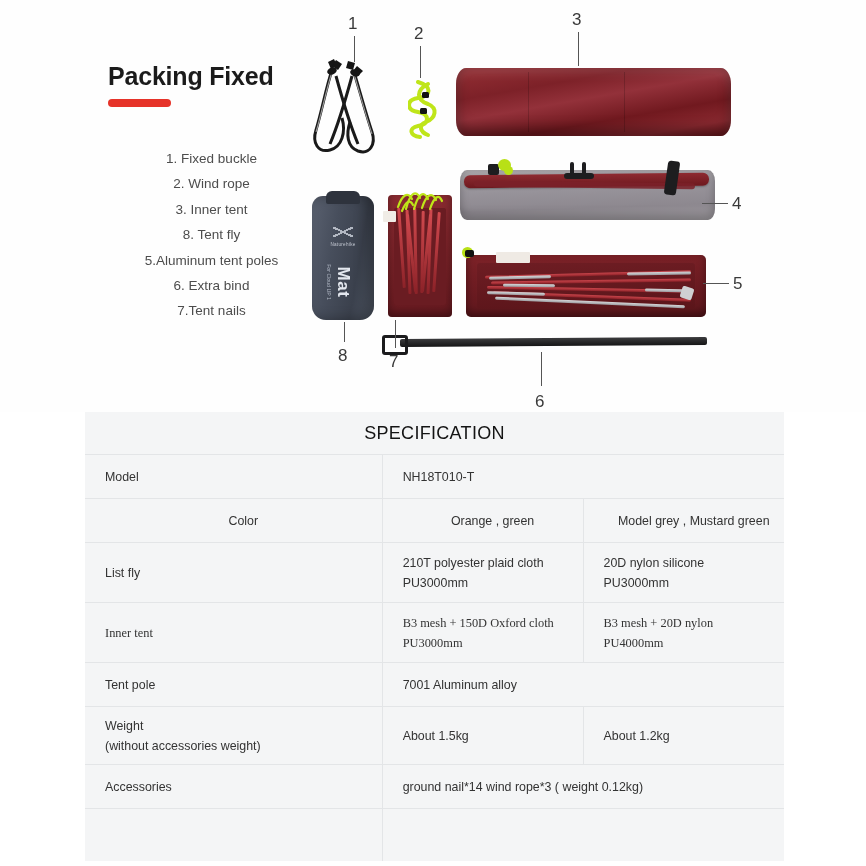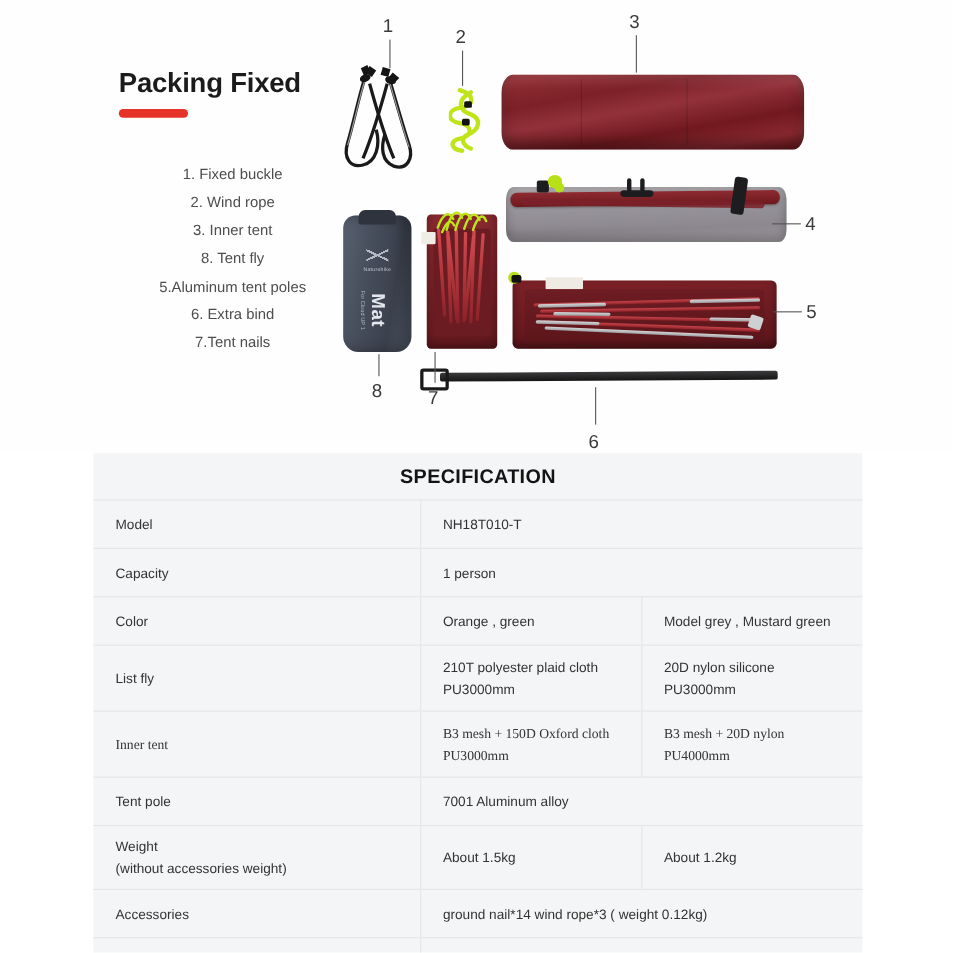--- a/index.html
+++ b/index.html
@@ -166,21 +166,21 @@
     font-size:5.2px;color:#aeb5c2;white-space:nowrap;
   }
 
   
   .green-cord{position:absolute;background:#b8e016;border-radius:50%;}
 
   
   #spec-section{position:absolute;left:85px;top:412px;width:699px;}
   #spec-title{
     height:42px;line-height:42px;text-align:center;
-    font-size:18px;font-weight:bold;color:#141414;
+    font-size:18px;font-weight:normal;color:#141414;
     background:#f4f5f6;letter-spacing:.3px;
   }
   table.spec{
     border-collapse:collapse;width:699px;
     background:#f4f5f6;table-layout:fixed;
   }
   table.spec td{
     border-top:1px solid #e3e5e7;
     border-right:1px solid #e3e5e7;
     padding:0 0 0 20px;
@@ -350,29 +350,21 @@
   <table class="spec">
     <tbody id="spec-body">
         <tr style="height: 44px;">
           <td class="lbl">
             <span class="cellline">Model</span>
           </td>
           <td class="v1" colspan="2">
             <span class="cellline">NH18T010-T</span>
           </td>
         </tr>
-        <tr style="height: 44px;">
-          <td class="lbl">
-            <span class="cellline">Capacity</span>
-          </td>
-          <td class="v1" colspan="2">
-            <span class="cellline">1 person</span>
-          </td>
-        </tr>
-        <tr style="height: 44px;">
+        <tr style="height: 44px; text-align: center;">
           <td class="lbl">
             <span class="cellline">Color</span>
           </td>
           <td class="v1">
             <span class="cellline">Orange , green</span>
           </td>
           <td class="v2">
             <span class="cellline">Model grey , Mustard green</span>
           </td>
         </tr>

